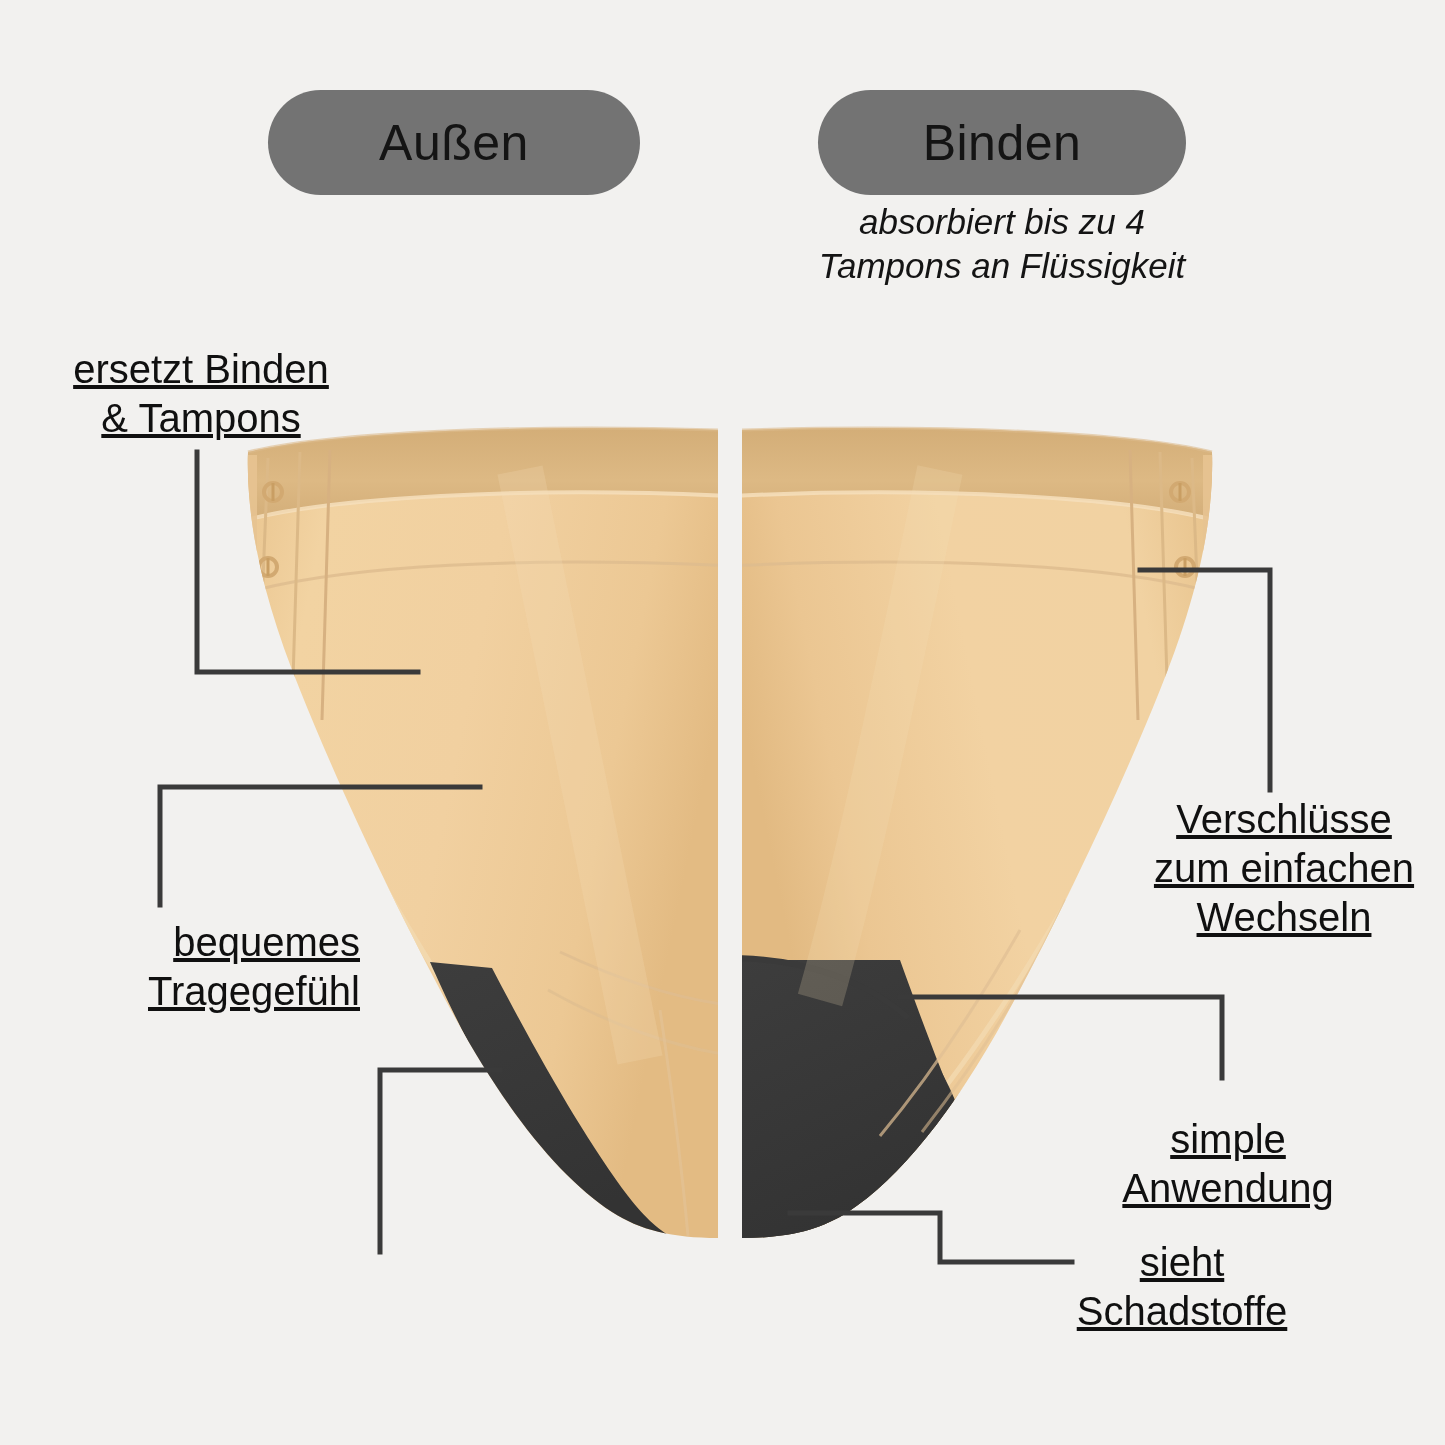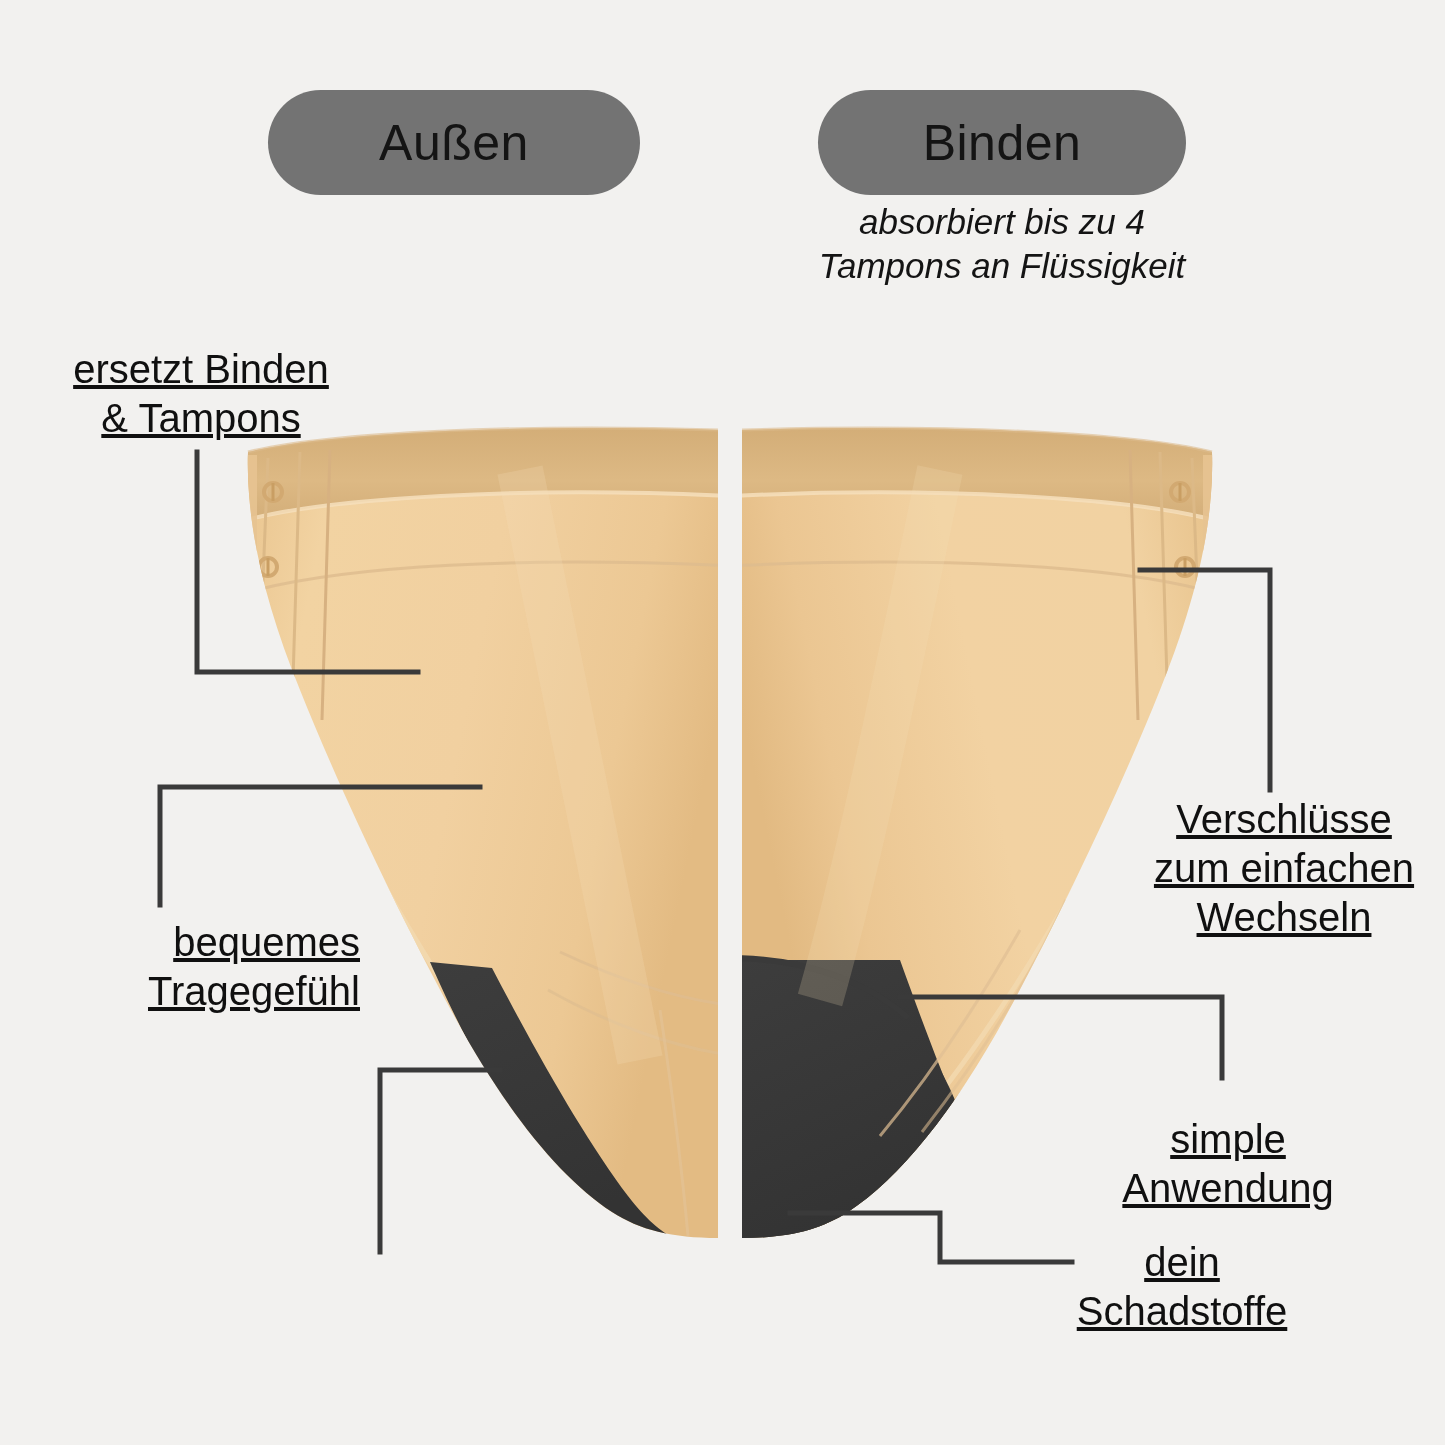--- a/index.html
+++ b/index.html
@@ -288,16 +288,16 @@
 Tragegefühl</div>
 
 
   <div class="callout-label" id="lbl-verschluesse">Verschlüsse
 zum einfachen
 Wechseln</div>
 
   <div class="callout-label" id="lbl-simple">simple
 Anwendung</div>
 
-  <div class="callout-label" id="lbl-ohne">dein
+  <div class="callout-label" id="lbl-ohne">sieht
 Schadstoffe</div>
 
 </div>
 
 </body></html>

